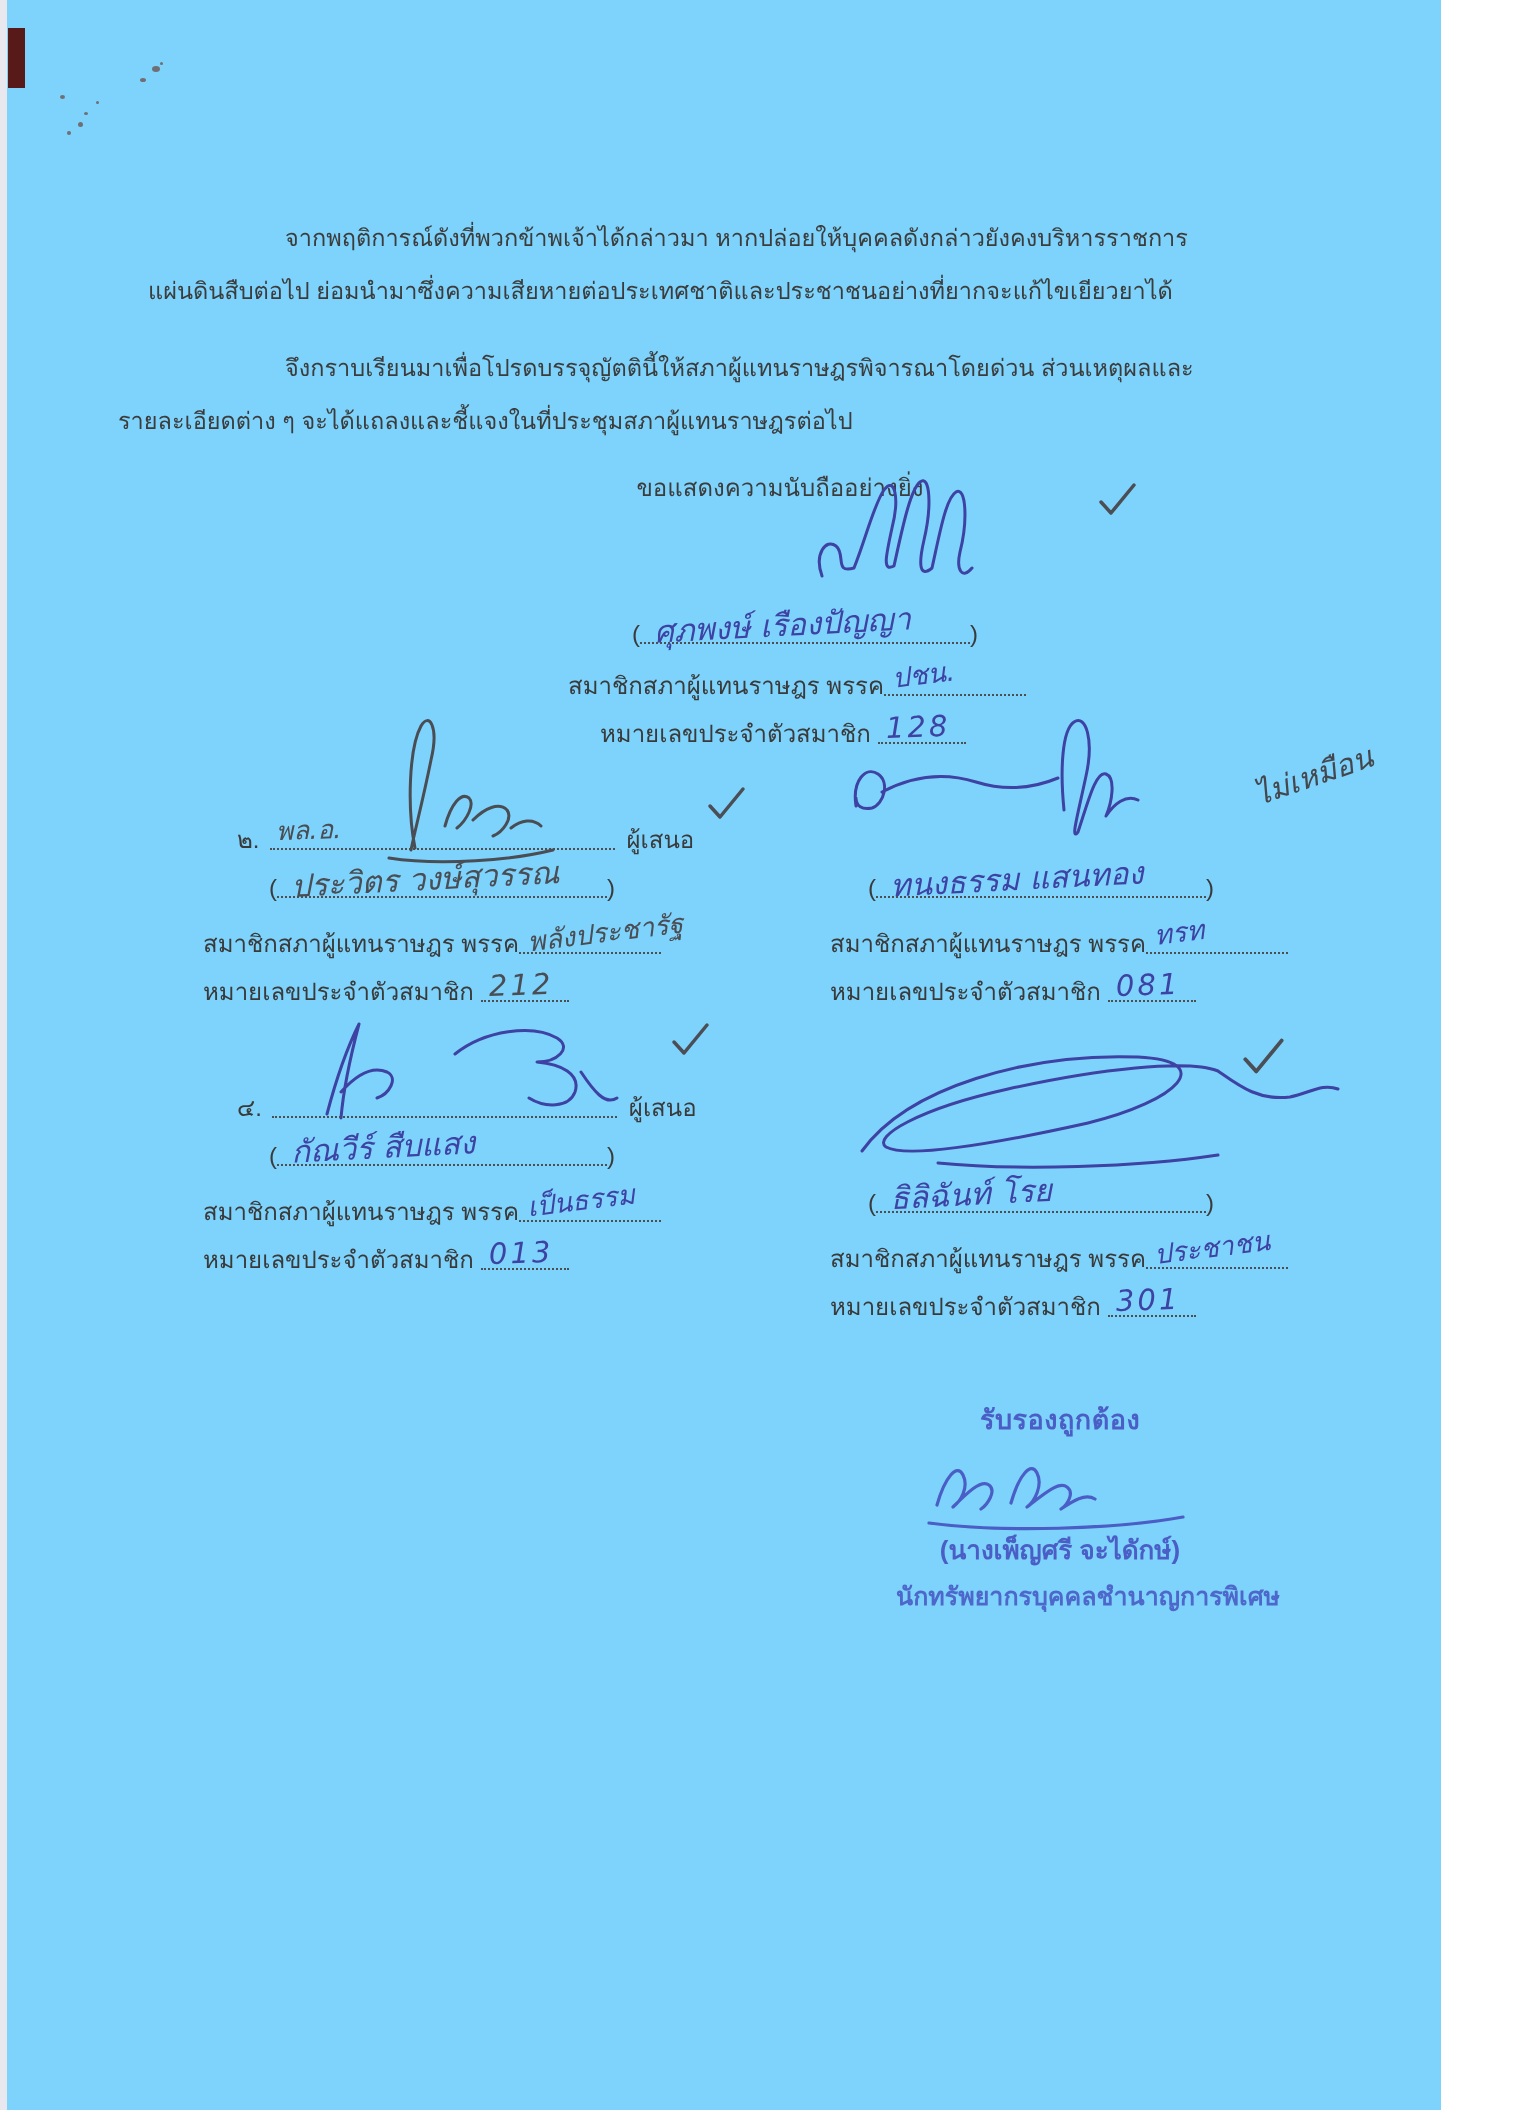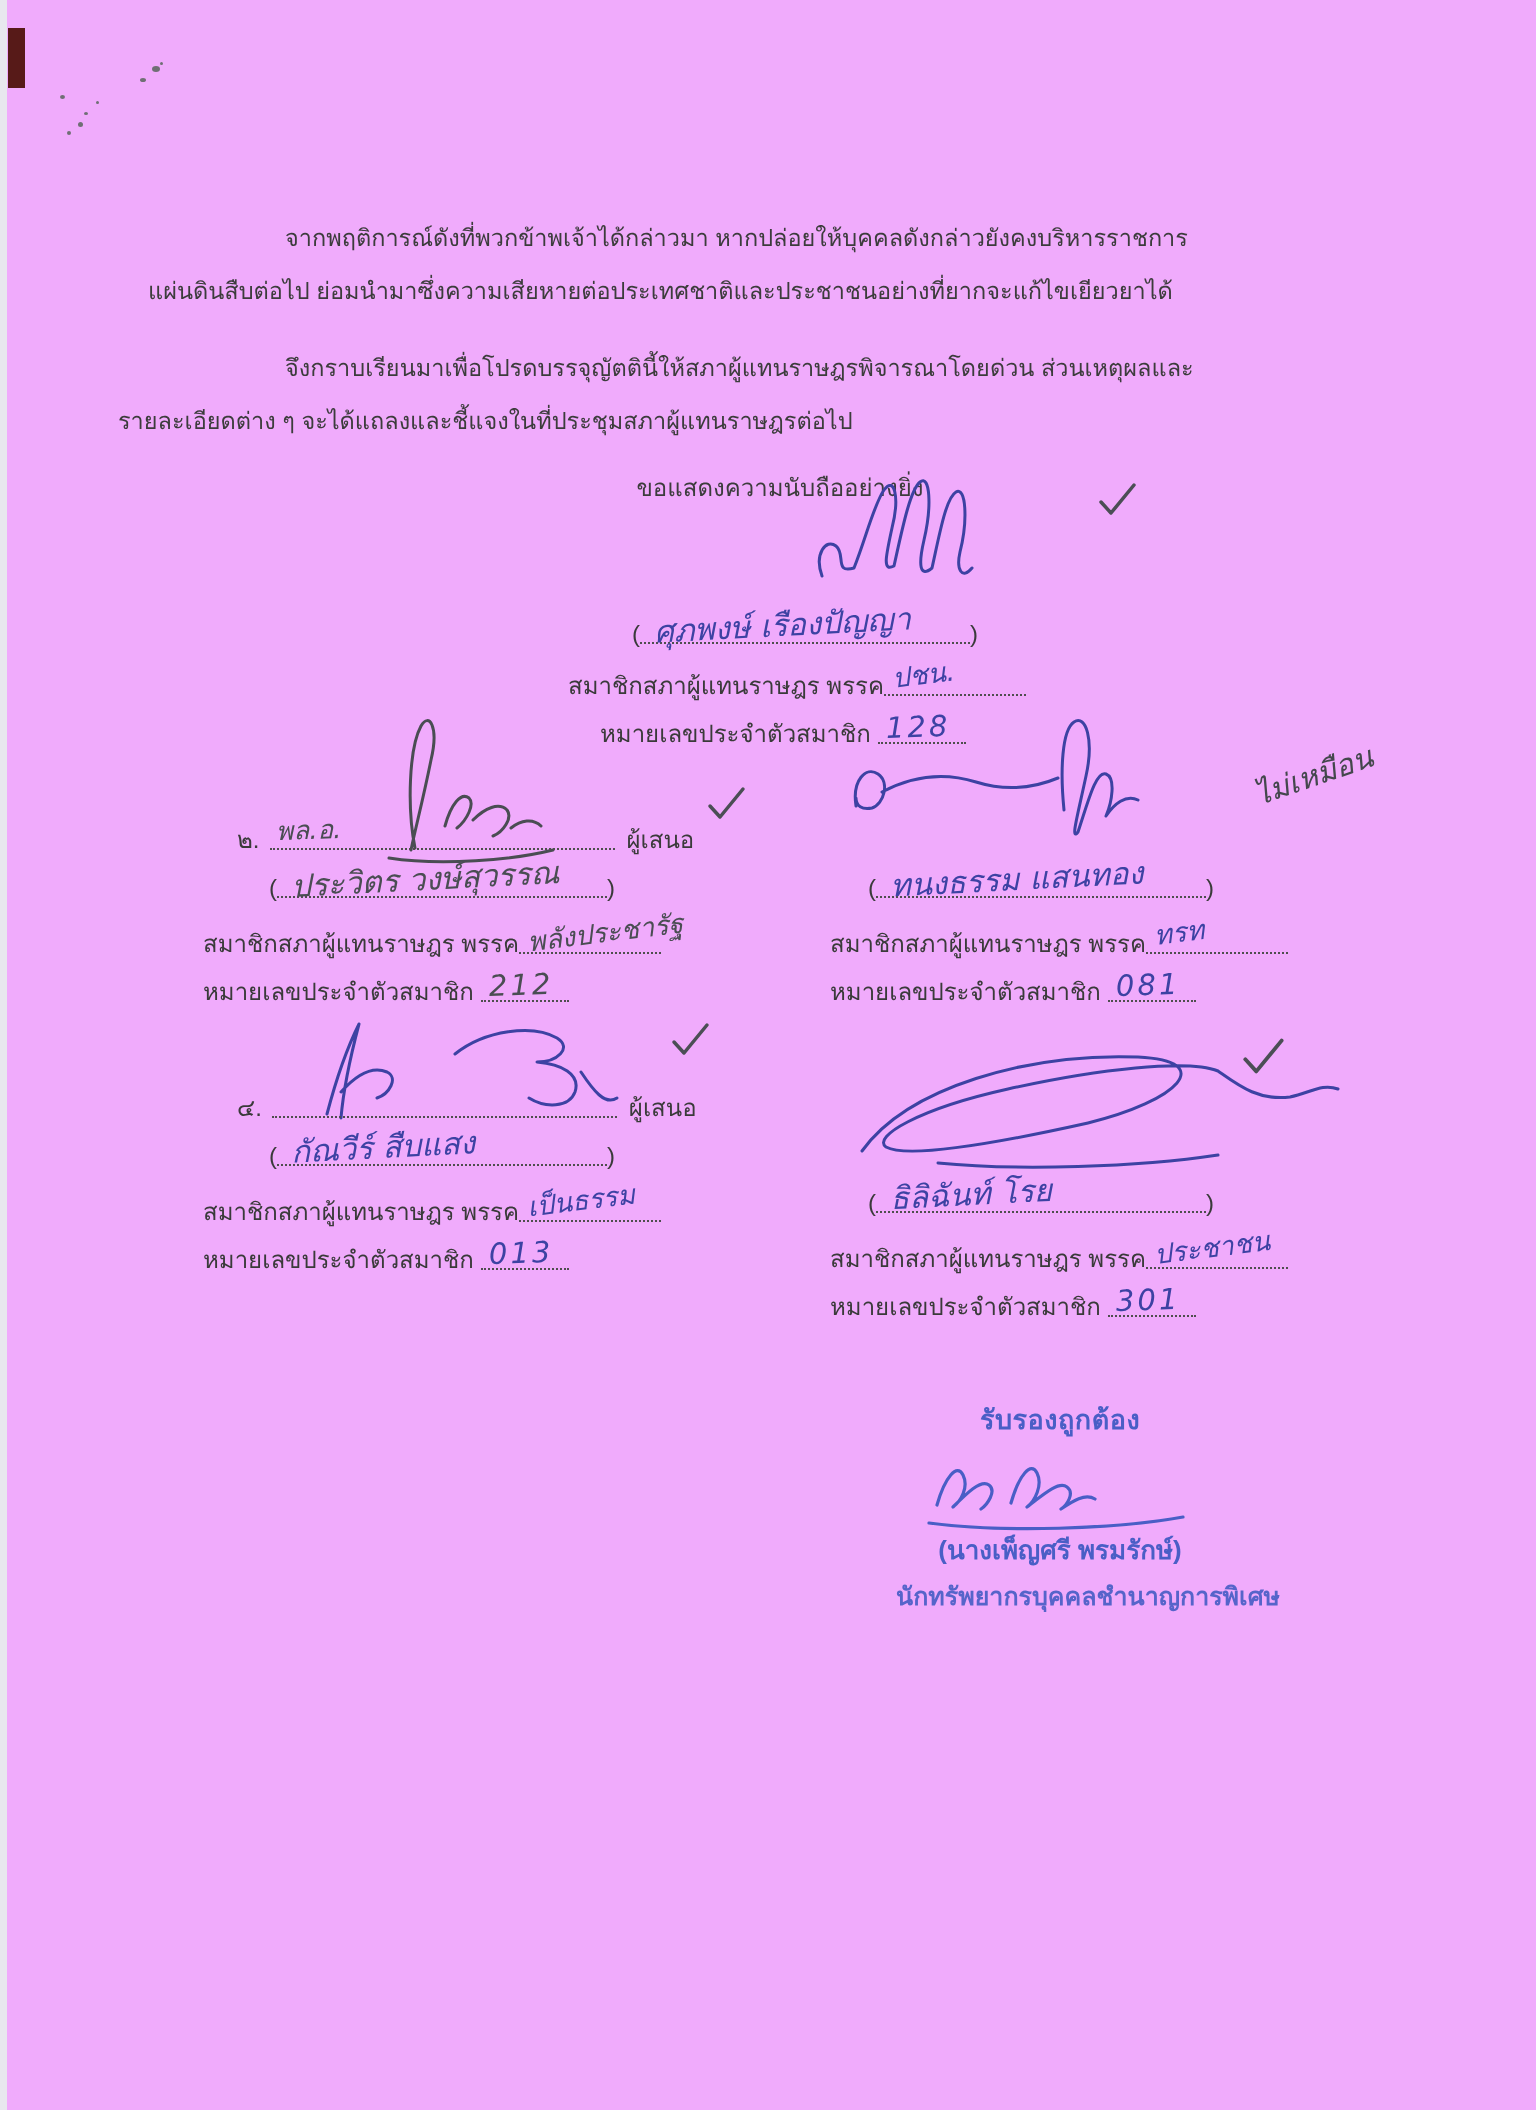--- a/index.html
+++ b/index.html
@@ -1,18 +1,18 @@
 <!DOCTYPE html>
 <html><head>
 <meta charset="utf-8">
 <style>
   html,body { margin:0; padding:0; background:#ffffff; }
   .page {
-    position:relative; width:1536px; height:2110px; background:#f0abfc;
-    font-family:"Liberation Sans", sans-serif; color:#3b3b3b; overflow:hidden;
+    position:relative; width:1408px; height:2110px; background:#7dd3fc;
+    font-family:"Liberation Sans", sans-serif; color:#3b3b3b; overflow:hidden;padding-left:33px;
     --blue:#3d42a3; --dark:#4a4d53; --stamp:#4a5ec6;
   }
   .left-edge { position:absolute; left:0; top:0; width:7px; height:100%; background:#e8e8ee; }
   .corner-mark { position:absolute; left:8px; top:28px; width:17px; height:60px; background:#571a18; }
   .speck { position:absolute; border-radius:50%; background:#6f6f74; }
 
   .para { position:absolute; font-size:23.5px; color:#3c3c3c; line-height:53px; white-space:nowrap; }
   .salutation { position:absolute; font-size:24px; color:#3c3c3c; text-align:center; width:600px; }
 
   .signer { position:absolute; width:640px; font-size:24px; color:#3a3a3a; }
@@ -165,16 +165,16 @@
     <div class="sline" style="left:0px; top:192px;">
       <span>หมายเลขประจำตัวสมาชิก</span> <span class="dots w-no"><span class="hw hw-no">301</span></span>
     </div>
   </div>
 
   <div class="cert">
     <div class="cert-header">รับรองถูกต้อง</div>
     <svg class="cert-sig" width="270" height="90" viewBox="0 0 270 90">
       <path d="M12,62 C20,34 32,20 38,32 C44,44 36,58 28,64 C42,50 56,36 64,42 C72,48 62,62 56,66 M86,60 C94,32 106,18 112,30 C118,42 110,58 102,64 C120,50 134,38 142,44 C150,50 142,62 136,66 C148,58 160,50 170,56 M4,80 C80,90 190,86 258,74"></path>
     </svg>
-    <div class="cert-name">(นางเพ็ญศรี พรมรักษ์)</div>
+    <div class="cert-name">(นางเพ็ญศรี จะไดักษ์)</div>
     <div class="cert-title">นักทรัพยากรบุคคลชำนาญการพิเศษ</div>
   </div>
 </div>
 
 </body></html>

